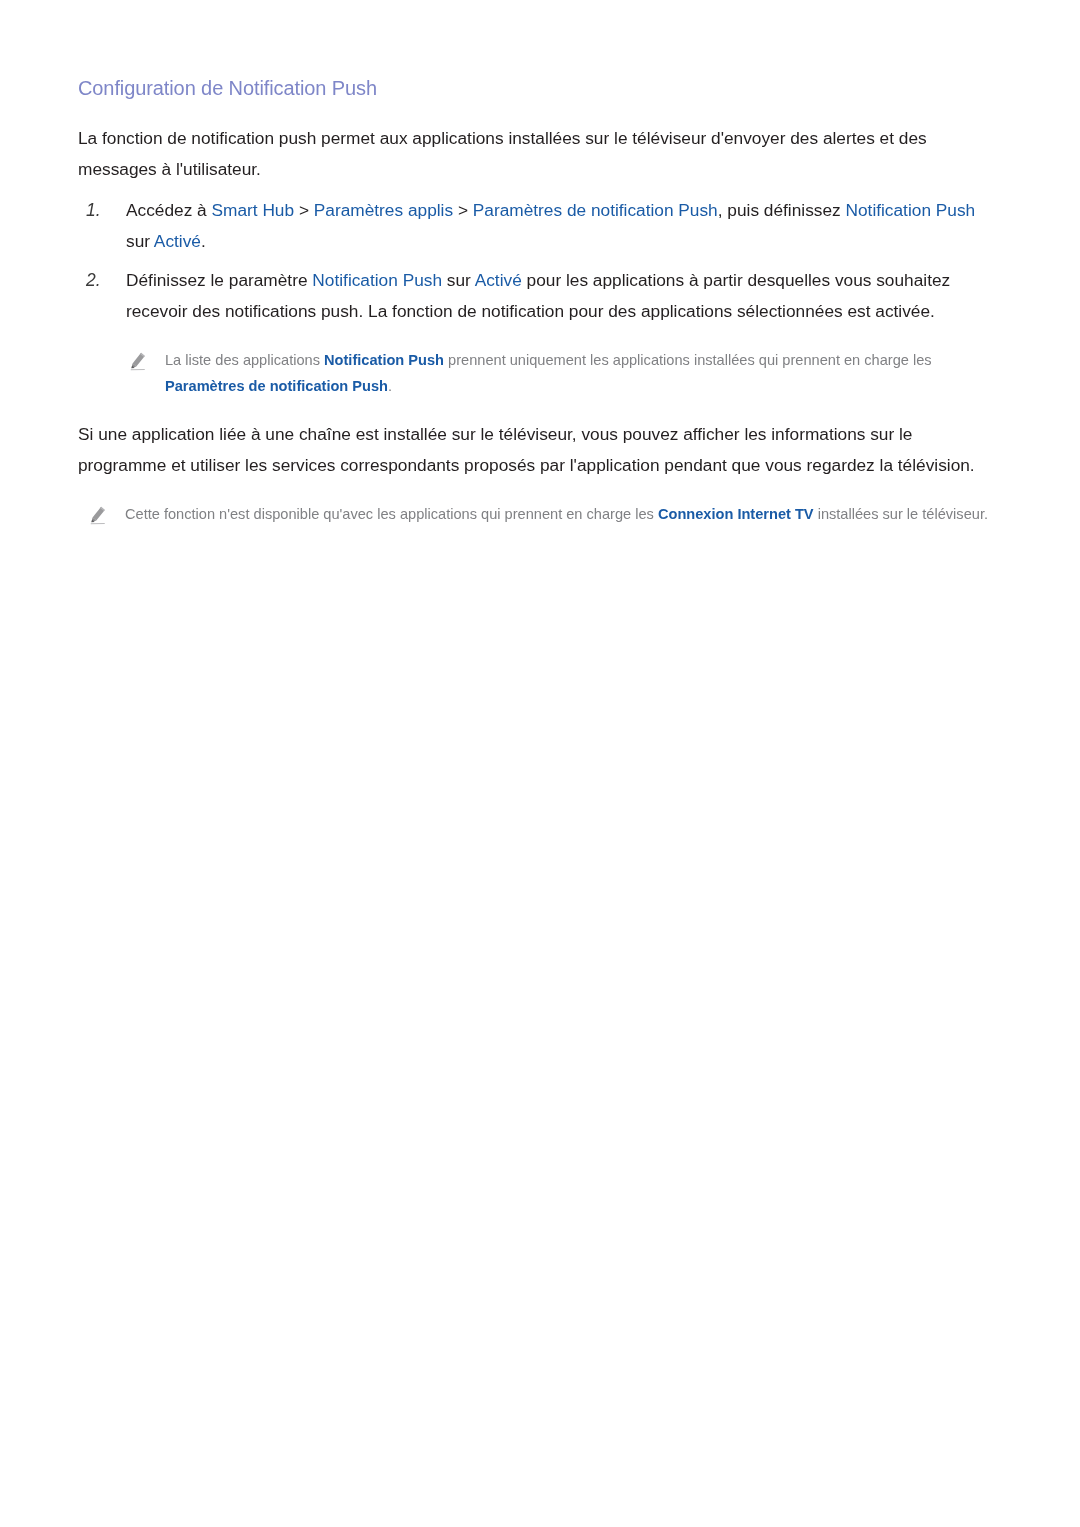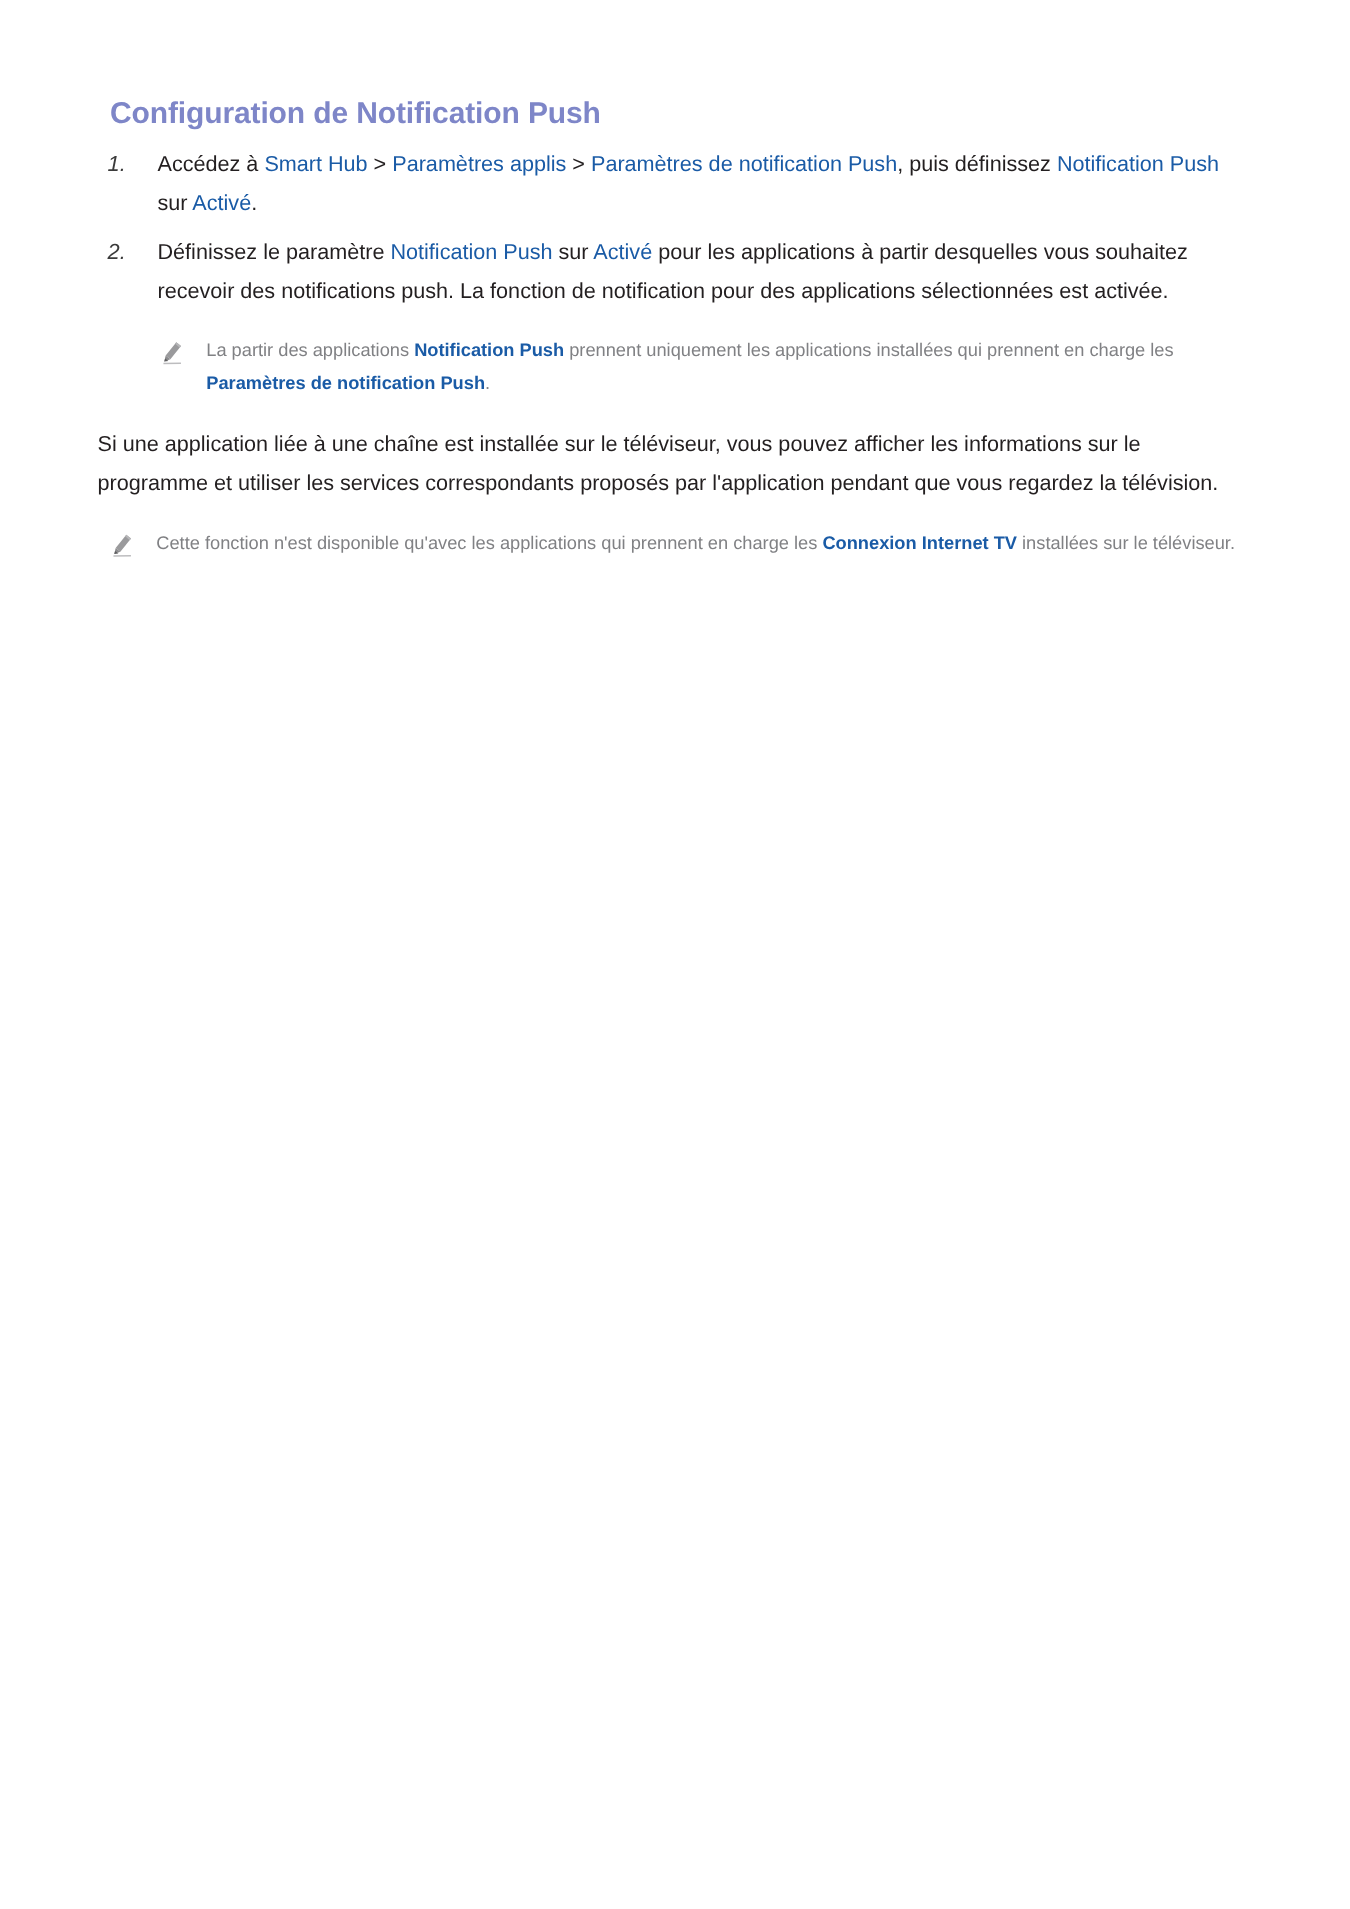--- a/index.html
+++ b/index.html
@@ -20,26 +20,26 @@
     position: relative;
     width: 1080px;
     height: 1527px;
     box-sizing: border-box;
     padding: 60px 78px 0 78px;
     background: #ffffff;
   }
 
   
   .section-heading {
-    font-size: 24px;
-    font-weight: bold;
+    font-size: 20px;
+    font-weight: normal;
     color: #7e86c8;
     letter-spacing: -0.1px;
     line-height: 1.25;
-    margin: 10px;
+    margin: 0;
     padding: 0;
   }
   .section-heading.first { margin-top: 16px; }
   .section-heading.second { margin-top: 58px; }
 
   
   .body-par {
     font-size: 17.3px;
     line-height: 31px;
     color: #231f20;
@@ -121,20 +121,21 @@
   }
   .note .b-blue { color: #1a5ba6; font-weight: bold; }
 </style>
 </head>
 <body>
 
 <div class="page">
 
   <h2 class="section-heading first">Configuration de Notification Push</h2>
 
+  <p class="body-par">La fonction de notification push permet aux applications installées sur le téléviseur d'envoyer des alertes et des messages à l'utilisateur.</p>
 
   <ol class="steps">
     <li>
       <span class="step-num">1.</span>
       <span class="step-text"><span>Accédez à </span><span class="b-blue">Smart Hub</span><span class="sep"> &gt; </span><span class="b-blue">Paramètres applis</span><span class="sep"> &gt; </span><span class="b-blue">Paramètres de notification Push</span><span>, puis définissez </span><span class="b-blue">Notification Push</span><span> sur </span><span class="b-blue">Activé</span><span>.</span></span>
     </li>
     <li>
       <span class="step-num">2.</span>
       <span class="step-text"><span>Définissez le paramètre </span><span class="b-blue">Notification Push</span><span> sur </span><span class="b-blue">Activé</span><span> pour les applications à partir desquelles vous souhaitez recevoir des notifications push. La fonction de notification pour des applications sélectionnées est activée.</span></span>
     </li>
@@ -145,21 +146,21 @@
       <svg width="22" height="22" viewBox="0 0 22 22" aria-hidden="true">
         <g transform="rotate(-1 11 11)">
           <path d="M13.2 2.9 L16.9 6.0 L8.2 16.4 L4.5 13.3 Z" fill="#9a9a9c"></path>
           <path d="M13.2 2.9 L16.9 6.0 L15.9 7.2 L12.2 4.1 Z" fill="#b7b7b9"></path>
           <path d="M4.5 13.3 L8.2 16.4 L3.3 18.0 Z" fill="#8c8c8e"></path>
           <path d="M4.0 15.6 L6.6 17.8 L3.3 18.0 Z" fill="#5e5e60"></path>
           <rect x="2.6" y="19.1" width="14.0" height="1.1" fill="#bdbdbf"></rect>
         </g>
       </svg>
     </span>
-    <span class="note-text"><span>La partir des applications </span><span class="b-blue">Notification Push</span><span> prennent uniquement les applications installées qui prennent en charge les </span><span class="b-blue">Paramètres de notification Push</span><span>.</span></span>
+    <span class="note-text"><span>La liste des applications </span><span class="b-blue">Notification Push</span><span> prennent uniquement les applications installées qui prennent en charge les </span><span class="b-blue">Paramètres de notification Push</span><span>.</span></span>
   </div>
 
 
   <p class="body-par tight">Si une application liée à une chaîne est installée sur le téléviseur, vous pouvez afficher les informations sur le programme et utiliser les services correspondants proposés par l'application pendant que vous regardez la télévision.</p>
 
 
   <div class="note base">
     <span class="note-icon">
       <svg width="22" height="22" viewBox="0 0 22 22" aria-hidden="true">
         <g transform="rotate(-1 11 11)">

